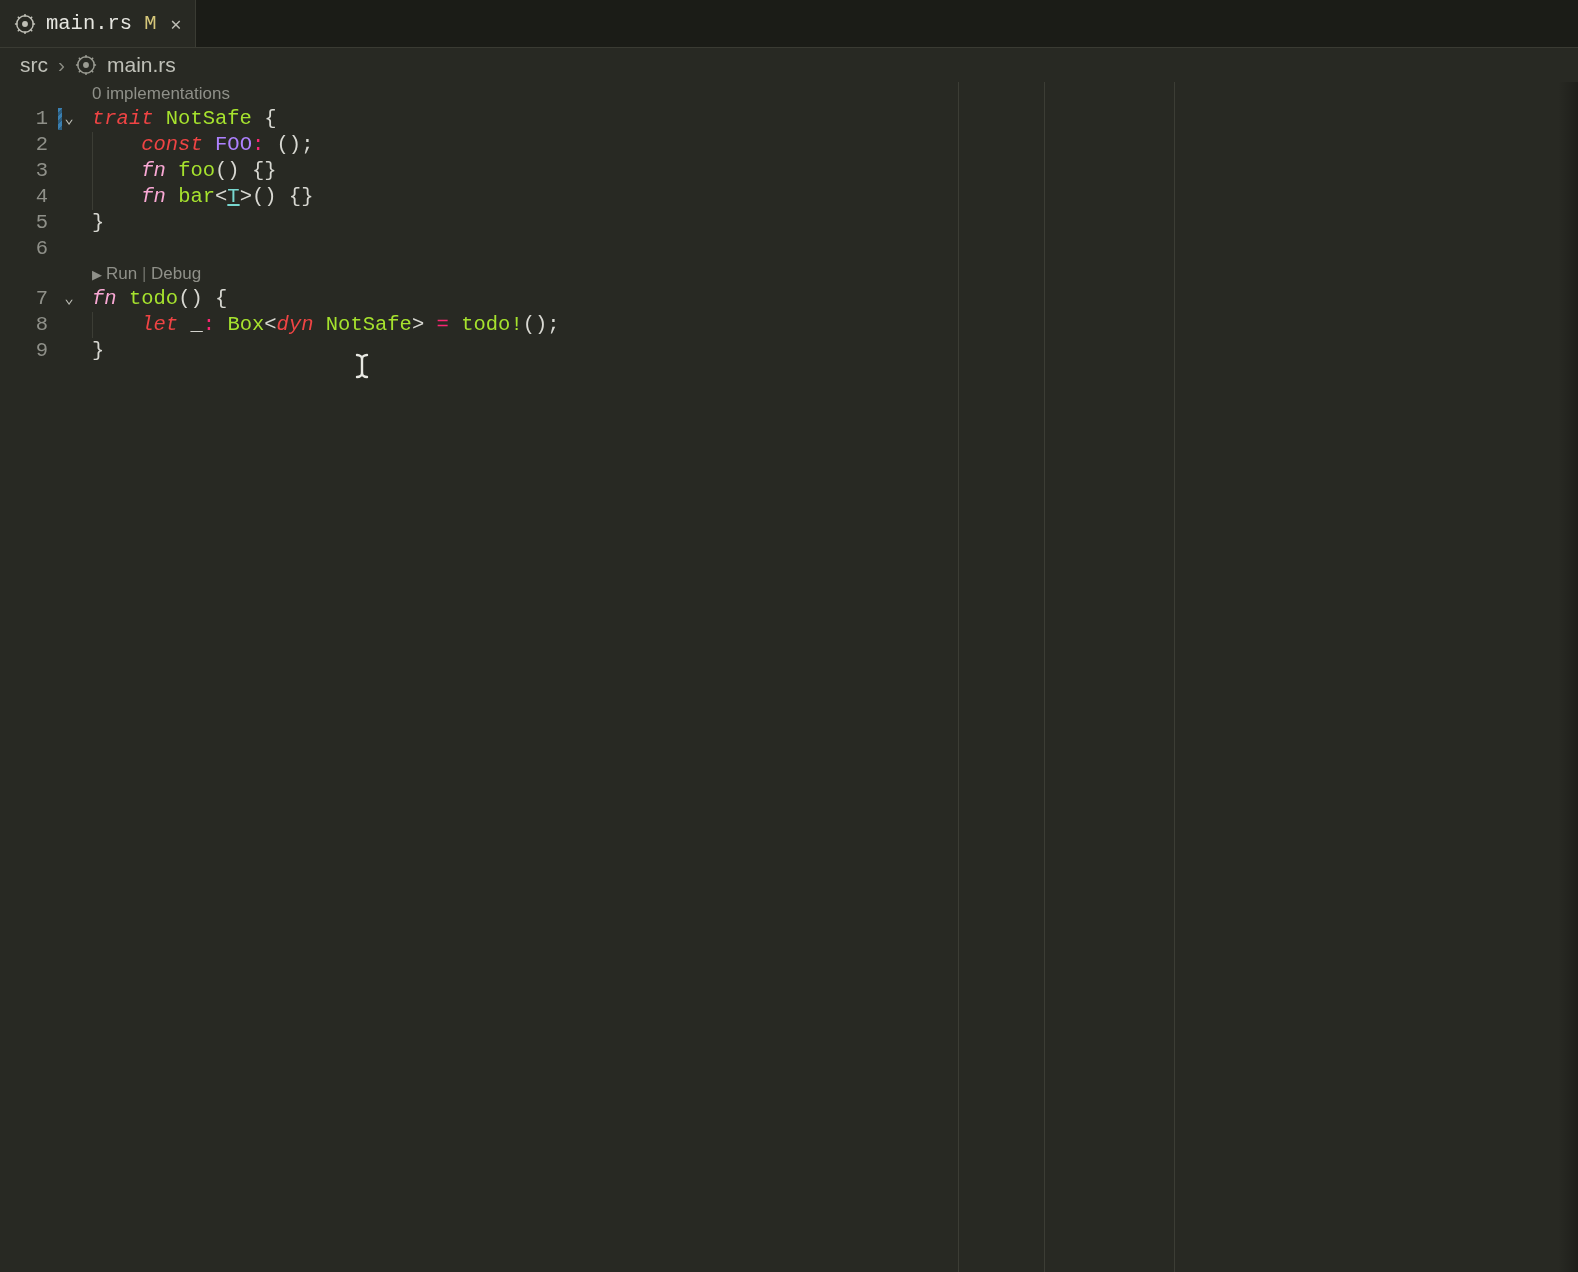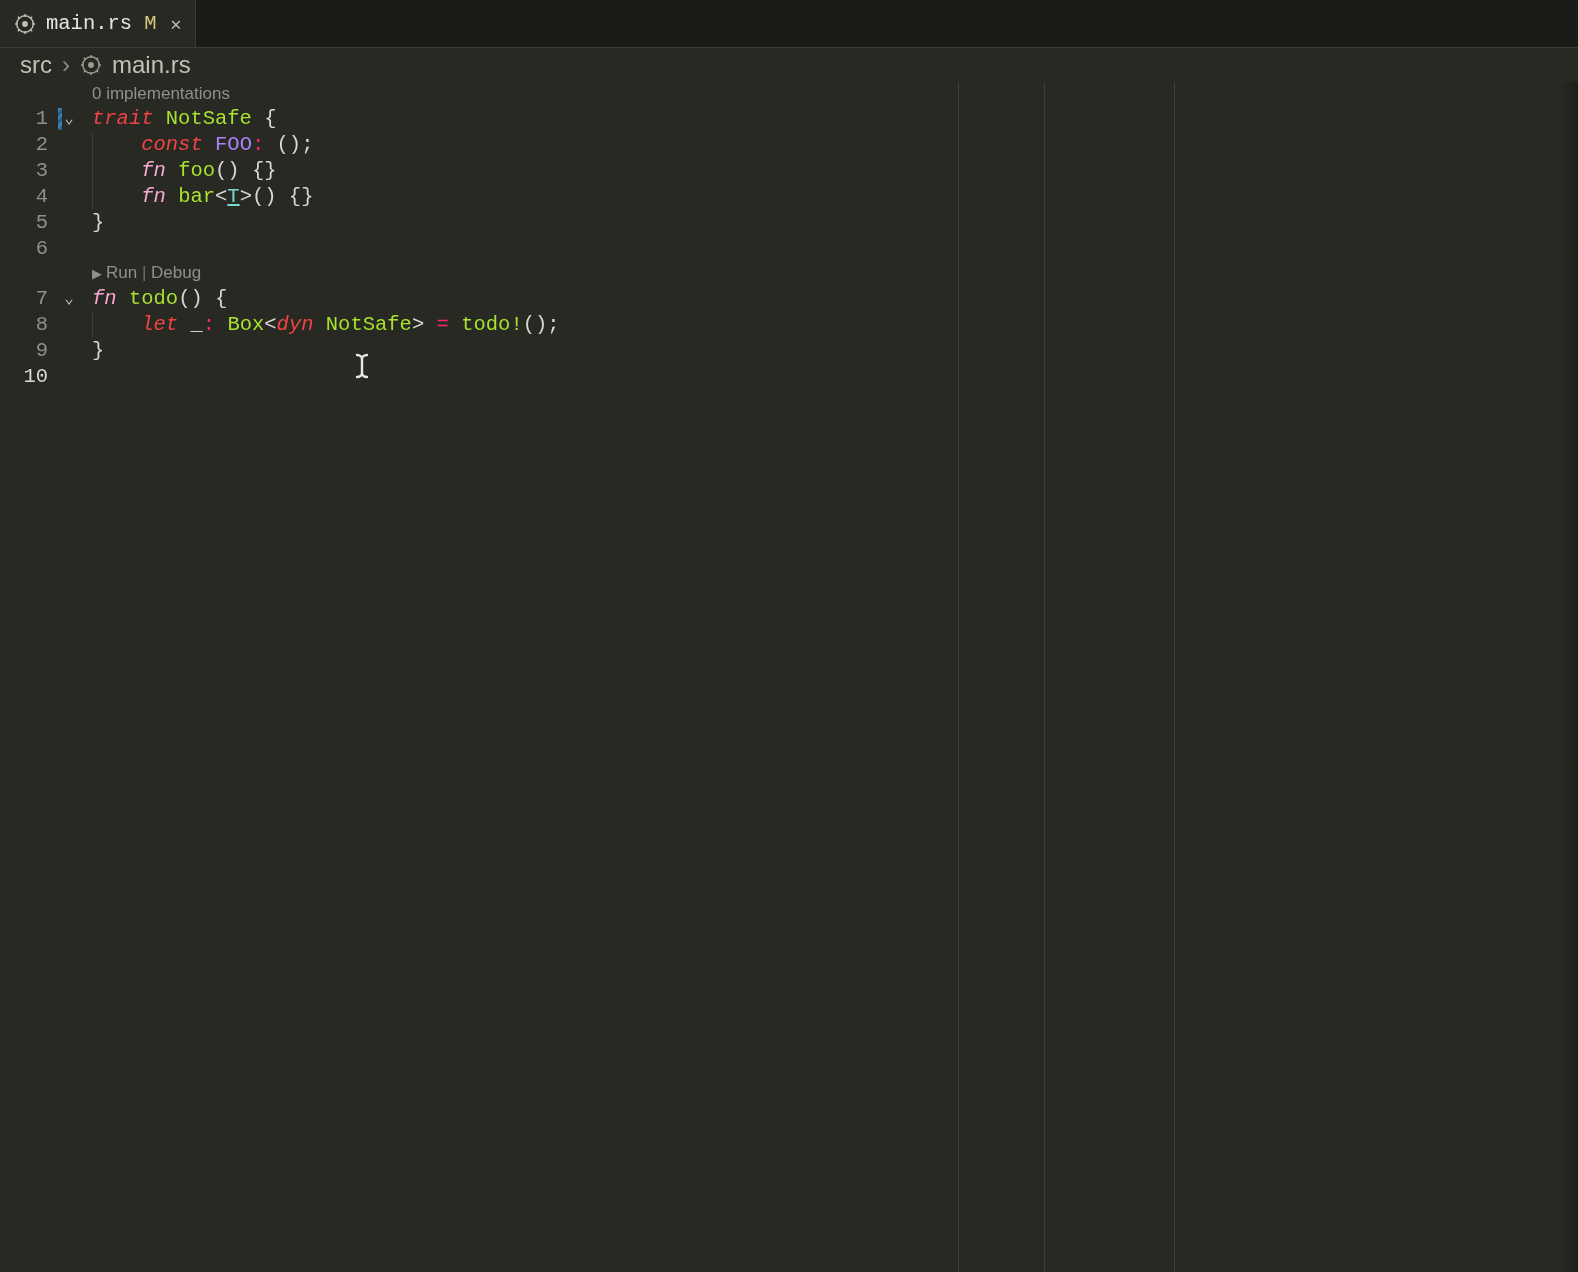--- a/index.html
+++ b/index.html
@@ -43,21 +43,21 @@
   }
 
   
   .breadcrumb {
     height: 34px;
     display: flex;
     align-items: center;
     gap: 10px;
     padding: 0 20px;
     color: #bfc0b8;
-    font-size: 24px;
+    font-size: 21px;
     font-family: -apple-system, BlinkMacSystemFont, "Segoe UI", sans-serif;
   }
   .breadcrumb .sep { color: #8a8b82; }
   .breadcrumb .lang-icon { display:inline-flex; align-items:center; }
 
   
   .editor {
     position: relative;
     height: calc(100% - 48px - 34px);
     overflow: hidden;
@@ -69,21 +69,21 @@
   }
   .ruler {
     position: absolute;
     top: 0; bottom: 0;
     width: 1px;
     background: #3c3d35;
   }
   .lines {}
   .code-row {
     display: flex;
-    align-items: flex-end;
+    align-items: center;
     height: 26px;
     line-height: 26px;
   }
   .code-row.codelens { height: 24px; line-height: 24px; }
   .gutter-num {
     width: 58px;
     text-align: right;
     padding-right: 10px;
     color: #8f9089;
     user-select: none;
@@ -282,25 +282,20 @@
         <div class="fold-col">
           <div class="change-bar"></div>
         </div>
         <div class="code"><span class="indent-guide"></span><span>    </span><span class="tok-kw">let </span><span class="tok-punct">_</span><span class="tok-op">:</span><span> </span><span class="tok-type">Box</span><span class="tok-punct">&lt;</span><span class="tok-kw">dyn </span><span class="tok-type">NotSafe</span><span class="tok-punct">&gt; </span><span class="tok-op">=</span><span> </span><span class="tok-call">todo!</span><span class="tok-punct">();</span></div>
       </div>
       <div class="code-row">
         <div class="gutter-num">9</div>
         <div class="fold-col"></div>
         <div class="code"><span class="tok-punct">}</span></div>
       </div>
-      <div class="code-row" style="position: relative;">
-        <div class="gutter-num" style="color: rgb(216, 216, 210);">10</div>
-        <div class="fold-col"></div>
-        <div class="code" style="background: rgb(51, 52, 44);"><span></span></div>
-      </div>
     </div>
 
   <svg class="ibeam-cursor" viewBox="0 0 18 28" style="left: 353px; top: 270px;">
     <g stroke="#e8e8e2" stroke-width="2.4" fill="none" stroke-linecap="round">
       <path d="M4 3 C7 3 9 5 9 7  M14 3 C11 3 9 5 9 7"></path>
       <line x1="9" y1="7" x2="9" y2="21"></line>
       <path d="M4 25 C7 25 9 23 9 21  M14 25 C11 25 9 23 9 21"></path>
     </g>
   </svg>
 

